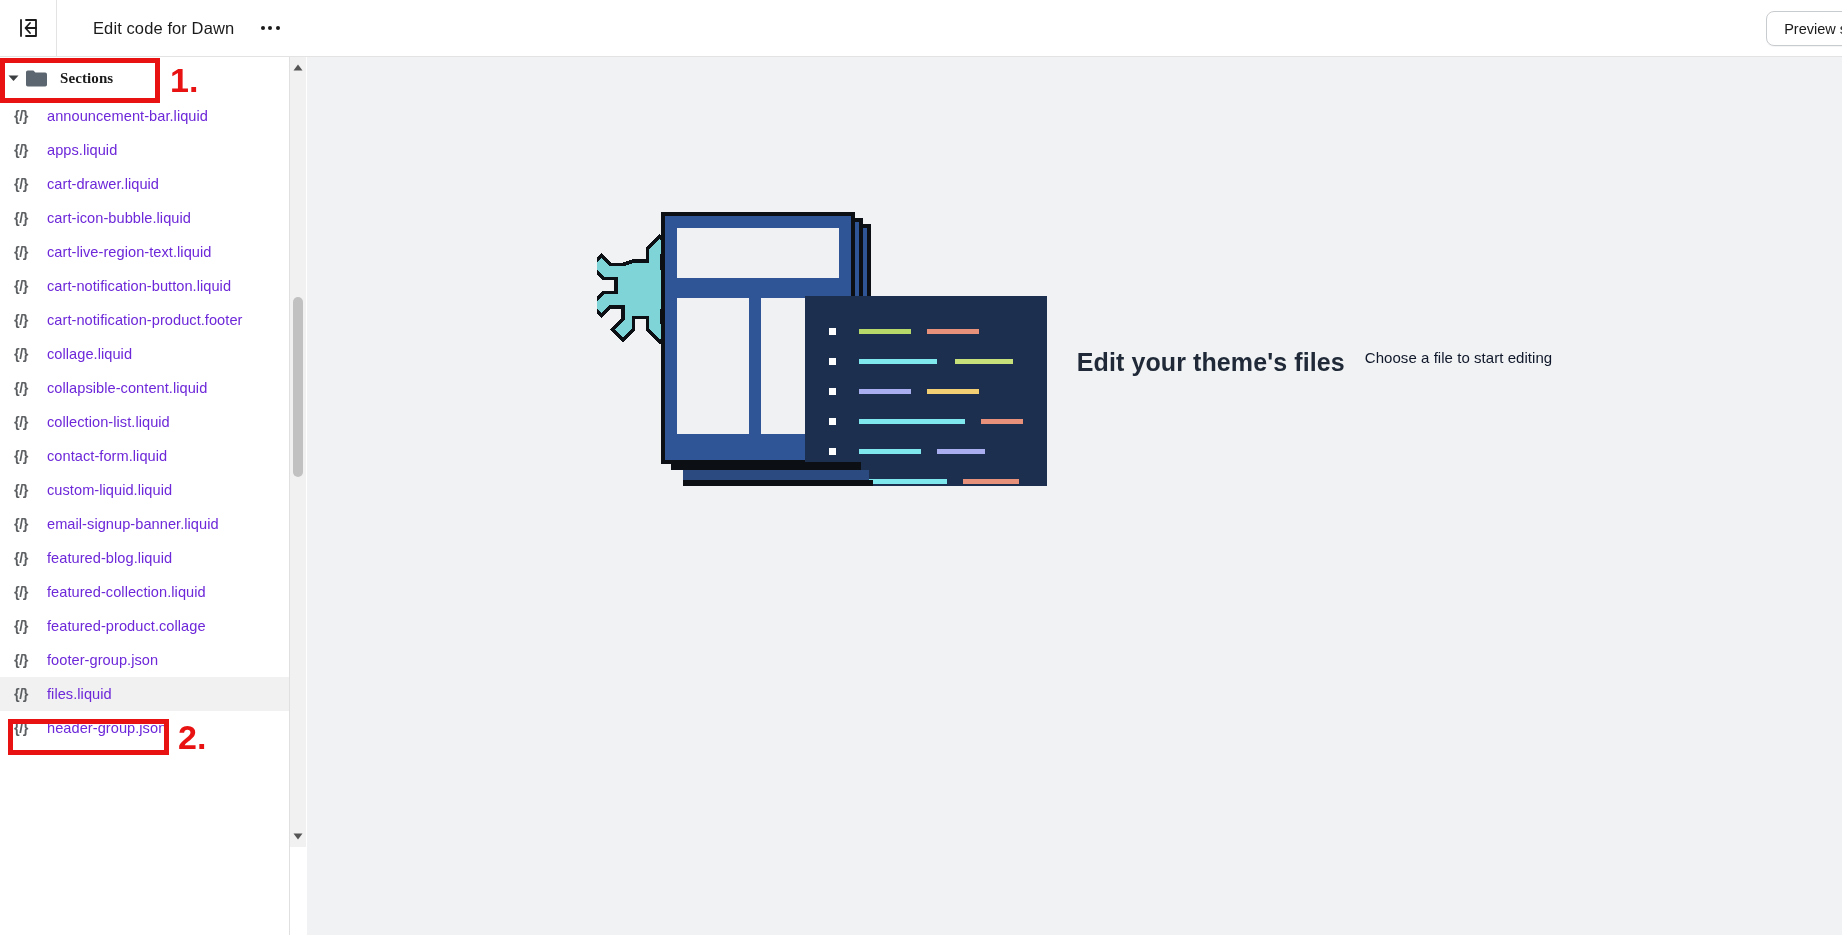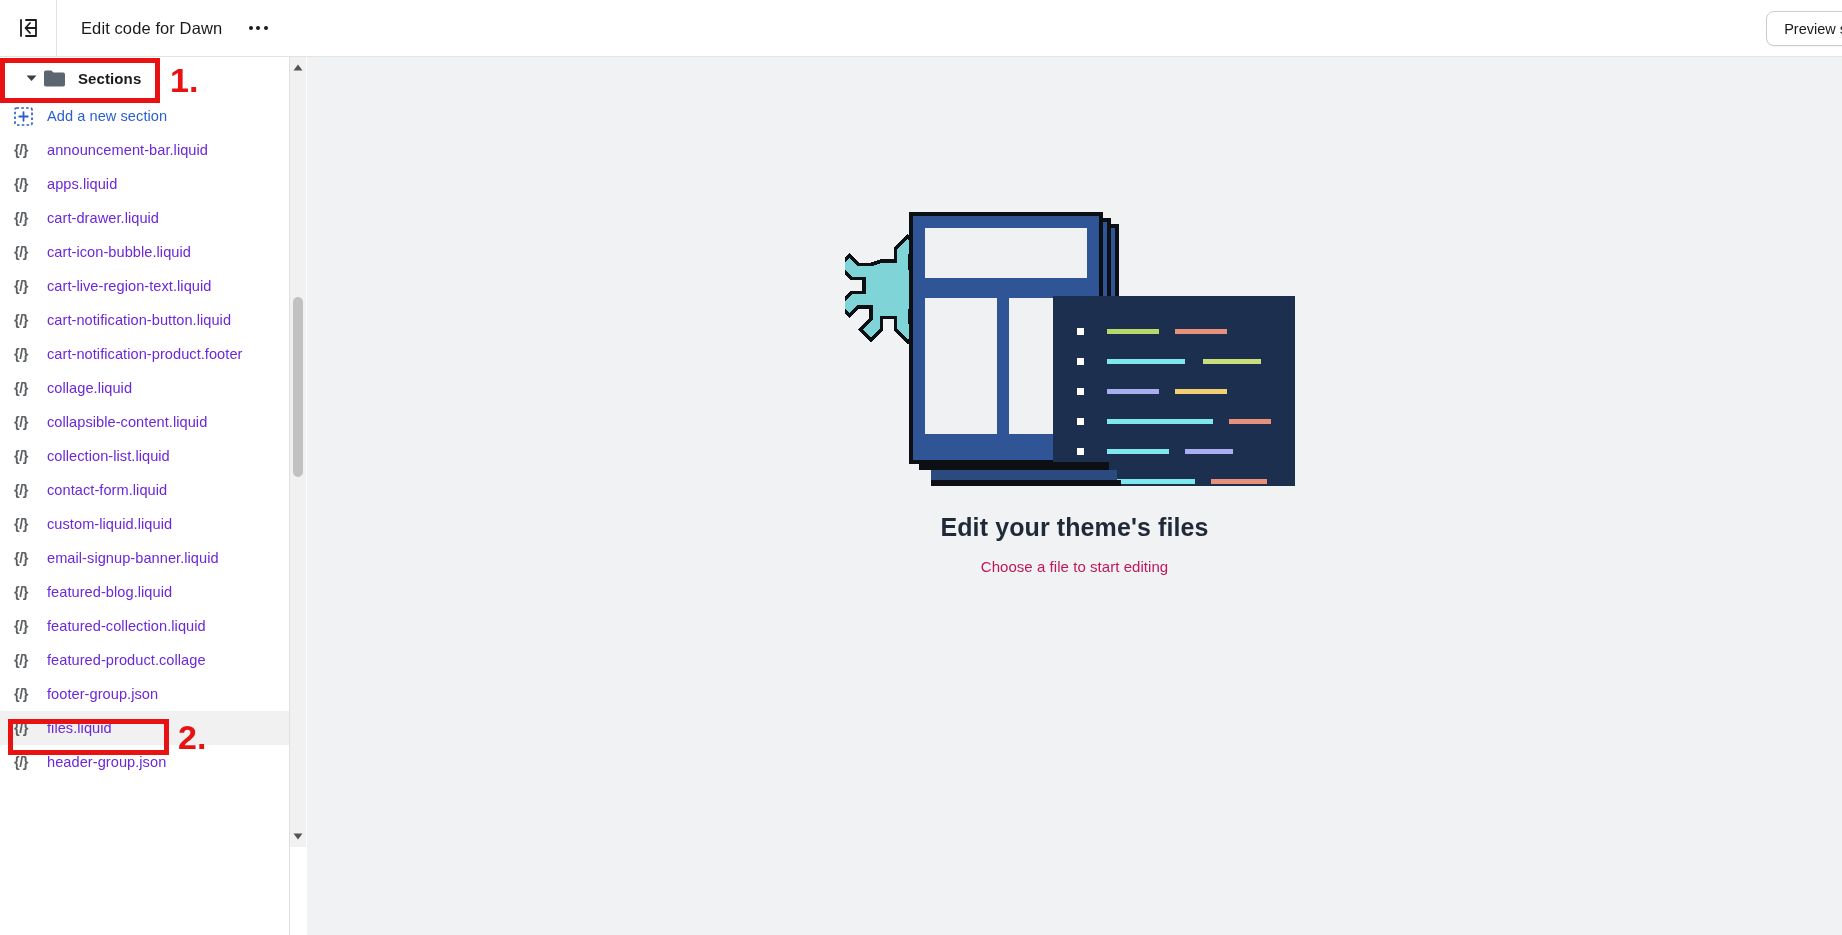--- a/index.html
+++ b/index.html
@@ -31,21 +31,21 @@
   .back-btn {
     width: 57px; height: 57px;
     display: flex; align-items: center; justify-content: center;
     border-right: 1px solid #e3e3e3;
     cursor: pointer;
   }
   .back-btn svg { display: block; }
   .topbar-title {
     font-size: 16.5px;
     color: #1a1a1a;
-    margin-left: 24px;
+    margin-left: 36px;
     letter-spacing: 0.1px;
     white-space: nowrap;
   }
   .more-btn {
     margin-left: 22px;
     width: 28px; height: 28px;
     display: flex; align-items: center; justify-content: center;
     cursor: pointer;
     border-radius: 6px;
     color: #1a1a1a;
@@ -86,22 +86,23 @@
   }
   .tree {
     position: absolute;
     top: 0; left: 0;
     width: 290px;
   }
   .group-header {
     display: flex;
     align-items: center;
     height: 42px;
-    padding-left: 22px;
-    cursor: pointer;
+    padding-left: 4px;
+    cursor: pointer;
+    font-family: Liberation Serif, serif;
   }
   .caret {
     width: 18px;
     display: flex; align-items: center; justify-content: center;
     flex: 0 0 18px;
   }
   .caret svg { display: block; }
   .folder-icon {
     width: 24px; height: 24px;
     flex: 0 0 24px;
@@ -189,39 +190,40 @@
     top: 57px; left: 307px;
     width: 1535px; height: 878px;
     background: #f1f2f3;
     display: flex;
     align-items: flex-start;
     justify-content: center;
   }
   .empty-state {
     margin-top: 155px;
     display: flex;
-    flex-direction: column;
+    flex-direction: row;
     align-items: center;
+    gap: 20px;
   }
   .illustration {
     position: relative;
     width: 460px;
     height: 275px;
   }
   .empty-title {
     margin-top: 26px;
     font-size: 25px;
     font-weight: bold;
     color: #1f2937;
     letter-spacing: 0.1px;
   }
   .empty-sub {
     margin-top: 16px;
     font-size: 15px;
-    color: #be185d;
+    color: #0f172a;
     letter-spacing: 0.05px;
   }
 
   
   .anno-box {
     position: absolute;
     border: 5px solid #e81212;
     pointer-events: none;
     z-index: 40;
   }
@@ -275,29 +277,20 @@
           </svg>
       </span>
       <span class="folder-icon">
         <svg width="21" height="17" viewBox="0 0 21 17">
           <path d="M0 2.2A1.8 1.8 0 0 1 1.8.4h5.6l2 2.2h9.8A1.8 1.8 0 0 1 21 4.4v10.3a1.8 1.8 0 0 1-1.8 1.8H1.8A1.8 1.8 0 0 1 0 14.7z" fill="#5c6670"></path>
         </svg>
       </span>
       <span class="group-label">Sections</span>
     </div>
 
-    <div class="file-row add-row">
-      <span class="add-icon">
-        <svg width="19" height="19" viewBox="0 0 19 19">
-          <rect x="1" y="1" width="17" height="17" rx="1.5" fill="none" stroke="#2c5ecf" stroke-width="1.7" stroke-dasharray="2.6 2.2"></rect>
-          <path d="M9.5 5.2v8.6M5.2 9.5h8.6" stroke="#2c5ecf" stroke-width="1.8" stroke-linecap="round"></path>
-        </svg>
-      </span>
-      <span class="file-name">Add a new section</span>
-    </div>
 
     <div id="file-list">
         <div class="file-row">
           <span class="file-icon">{/}</span>
           <span class="file-name">announcement-bar.liquid</span>
         </div>
         <div class="file-row">
           <span class="file-icon">{/}</span>
           <span class="file-name">apps.liquid</span>
         </div>

